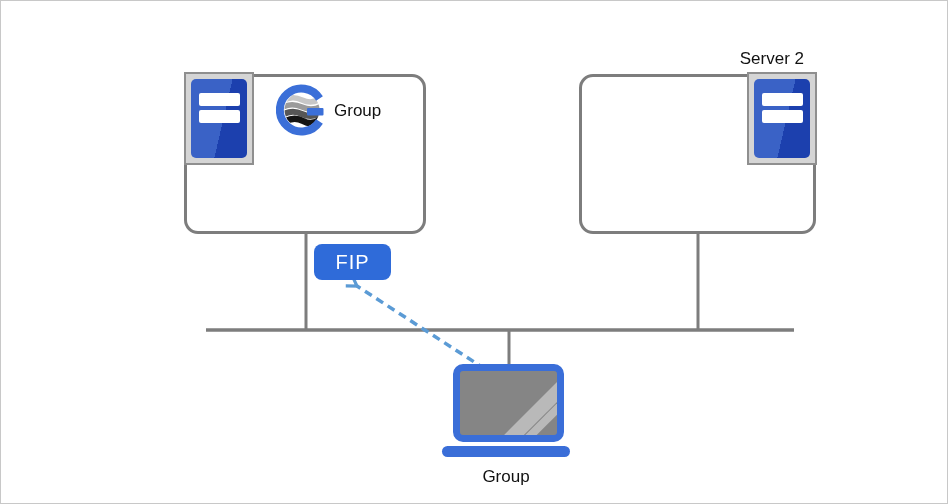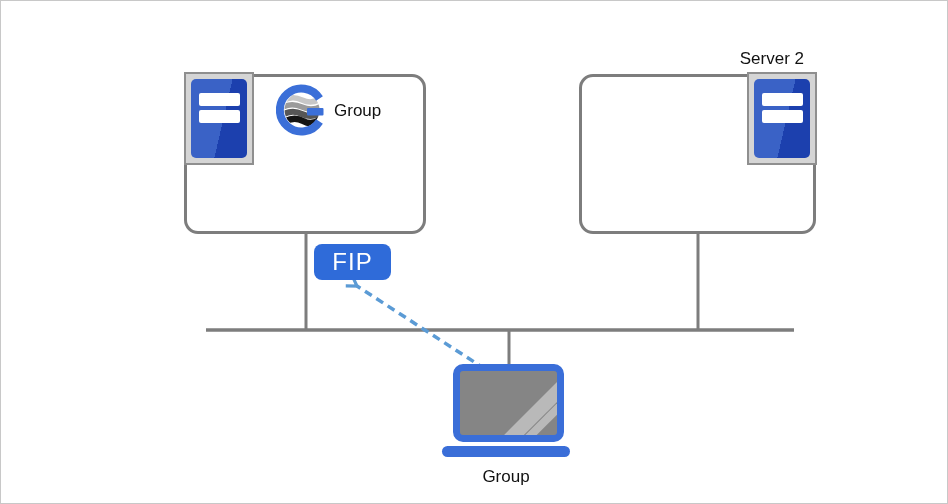--- a/index.html
+++ b/index.html
@@ -71,21 +71,21 @@
     white-space: nowrap;
   }
 
   .fip-badge {
     position: absolute;
     left: 313px; top: 243px;
     width: 77px; height: 36px;
     background: #2f6bd9;
     border-radius: 8px;
     color: #ffffff;
-    font-size: 24px;
+    font-size: 20px;
     letter-spacing: 1px;
     display: flex;
     align-items: center;
     justify-content: center;
     z-index: 3;
   }
 
   
   .laptop {
     position: absolute;

